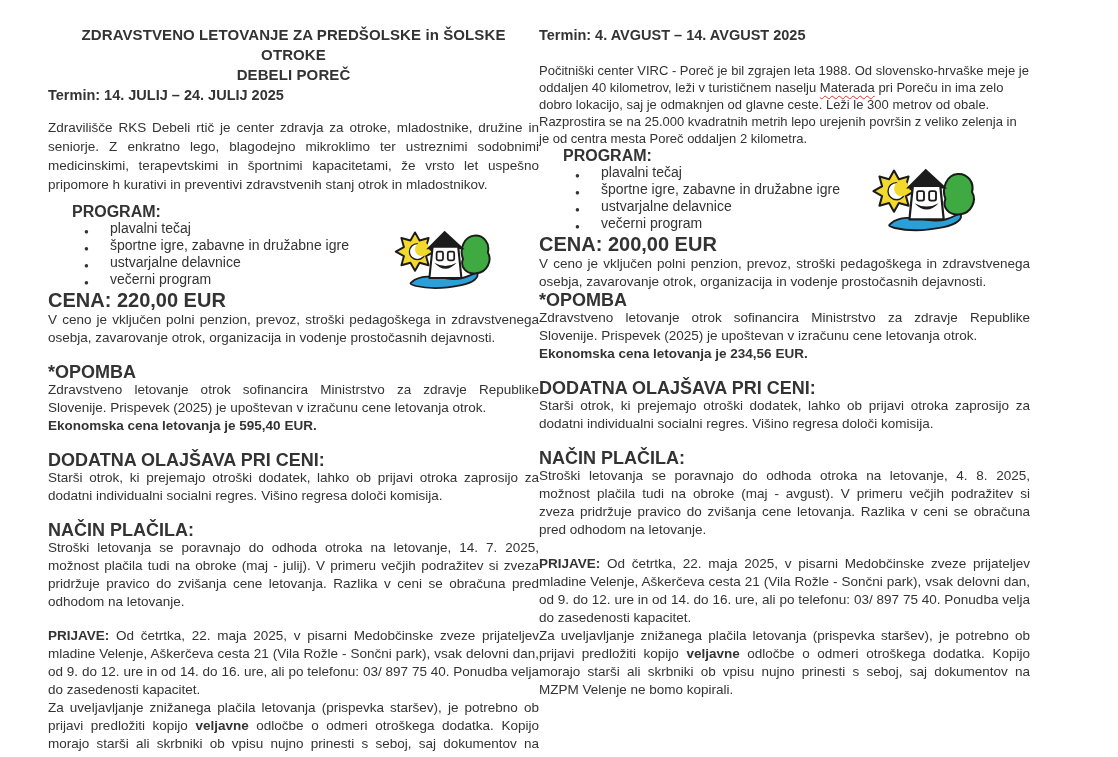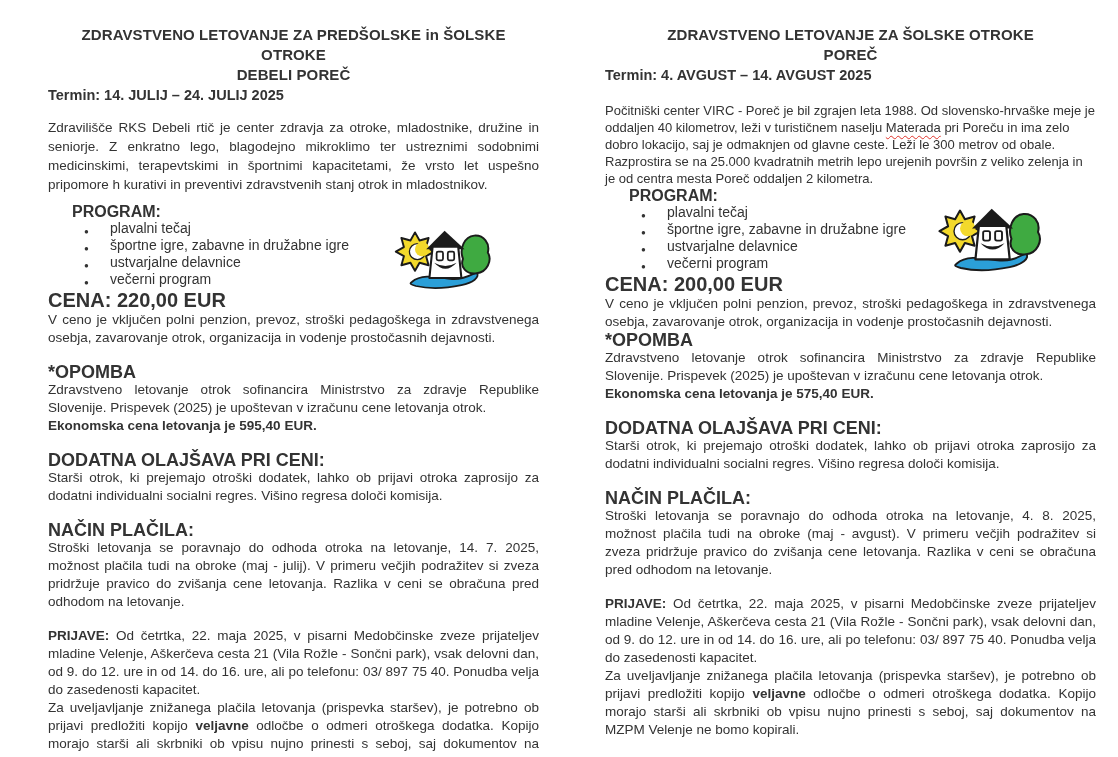--- a/index.html
+++ b/index.html
@@ -13,21 +13,20 @@
   }
   * { box-sizing: border-box; }
   html,body { margin:0; padding:0; background:#fff; }
   .page {
     width: 1118px; height: 757px; overflow: hidden;
     background: var(--page-bg);
     color: var(--text);
     font-family: "Liberation Sans", "DejaVu Sans", sans-serif;
     display: flex;
     padding: 25px 23px 0 48px;
-    gap: 66px;
   }
   .col { width: 491px; flex: 0 0 491px; }
 
   .doc-title {
     font-size: 15px; font-weight: 700; text-align: center;
     line-height: 20px; letter-spacing: 0.1px;
   }
   .termin { font-size: 14.5px; font-weight: 700; line-height: 20px; }
 
   p { margin: 0; font-size: 13.5px; line-height: 18px; }
@@ -128,24 +127,20 @@
     <p class="justify">Starši otrok, ki prejemajo otroški dodatek, lahko ob prijavi otroka zaprosijo za dodatni individualni socialni regres. Višino regresa določi komisija.</p>
 
     <div class="heading mt-gap">NAČIN PLAČILA:</div>
     <p class="justify">Stroški letovanja se poravnajo do odhoda otroka na letovanje, 14. 7. 2025, možnost plačila tudi na obroke (maj - julij). V primeru večjih podražitev si zveza pridržuje pravico do zvišanja cene letovanja. Razlika v ceni se obračuna pred odhodom na letovanje.</p>
 
     <p class="justify mt-gap"><b class="inline">PRIJAVE:</b><span> Od četrtka, 22. maja 2025, v pisarni Medobčinske zveze prijateljev mladine Velenje, Aškerčeva cesta 21 (Vila Rožle - Sončni park), vsak delovni dan, od 9. do 12. ure in od 14. do 16. ure, ali po telefonu: 03/ 897 75 40. Ponudba velja do zasedenosti kapacitet.</span></p>
     <p class="justify"><span>Za uveljavljanje znižanega plačila letovanja (prispevka staršev), je potrebno ob prijavi predložiti kopijo </span><b class="inline">veljavne</b><span> odločbe o odmeri otroškega dodatka. Kopijo morajo starši ali skrbniki ob vpisu nujno prinesti s seboj, saj dokumentov na MZPM Velenje ne bomo kopirali.</span></p>
   </div>
 
   <div class="col">
-    <div class="doc-title">
-      <span>ZDRAVSTVENO LETOVANJE ZA ŠOLSKE OTROKE</span><br>
-      <span>POREČ</span>
-    </div>
     <div class="termin">Termin: 4. AVGUST – 14. AVGUST 2025</div>
 
     <p class="intro-right"><span>Počitniški center VIRC - Poreč je bil zgrajen leta 1988. Od slovensko-hrvaške meje je oddaljen 40 kilometrov, leži v turističnem naselju </span><span class="sqg">Materada</span><span> pri Poreču in ima zelo dobro lokacijo, saj je odmaknjen od glavne ceste. Leži le 300 metrov od obale. Razprostira se na 25.000 kvadratnih metrih lepo urejenih površin z veliko zelenja in je od centra mesta Poreč oddaljen 2 kilometra.</span></p>
 
     <div class="program-label">PROGRAM:</div>
 
     <div class="program-row">
       <ul class="program">
         <li>plavalni tečaj</li>
         <li>športne igre, zabavne in družabne igre</li>
@@ -157,21 +152,21 @@
             <use href="#camp-logo"></use>
           </svg>
       </span>
     </div>
 
     <div class="cena">CENA: 200,00 EUR</div>
     <p class="justify">V ceno je vključen polni penzion, prevoz, stroški pedagoškega in zdravstvenega osebja, zavarovanje otrok, organizacija in vodenje prostočasnih dejavnosti.</p>
 
     <div class="heading">*OPOMBA</div>
     <p class="justify">Zdravstveno letovanje otrok sofinancira Ministrstvo za zdravje Republike Slovenije. Prispevek (2025) je upoštevan v izračunu cene letovanja otrok.</p>
-    <p class="bold-line">Ekonomska cena letovanja je 575,40 EUR.</p>
+    <p class="bold-line">Ekonomska cena letovanja je 234,56 EUR.</p>
 
     <div class="heading mt-gap">DODATNA OLAJŠAVA PRI CENI:</div>
     <p class="justify">Starši otrok, ki prejemajo otroški dodatek, lahko ob prijavi otroka zaprosijo za dodatni individualni socialni regres. Višino regresa določi komisija.</p>
 
     <div class="heading mt-gap">NAČIN PLAČILA:</div>
     <p class="justify">Stroški letovanja se poravnajo do odhoda otroka na letovanje, 4. 8. 2025, možnost plačila tudi na obroke (maj - avgust). V primeru večjih podražitev si zveza pridržuje pravico do zvišanja cene letovanja. Razlika v ceni se obračuna pred odhodom na letovanje.</p>
 
     <p class="justify mt-gap"><b class="inline">PRIJAVE:</b><span> Od četrtka, 22. maja 2025, v pisarni Medobčinske zveze prijateljev mladine Velenje, Aškerčeva cesta 21 (Vila Rožle - Sončni park), vsak delovni dan, od 9. do 12. ure in od 14. do 16. ure, ali po telefonu: 03/ 897 75 40. Ponudba velja do zasedenosti kapacitet.</span></p>
     <p class="justify"><span>Za uveljavljanje znižanega plačila letovanja (prispevka staršev), je potrebno ob prijavi predložiti kopijo </span><b class="inline">veljavne</b><span> odločbe o odmeri otroškega dodatka. Kopijo morajo starši ali skrbniki ob vpisu nujno prinesti s seboj, saj dokumentov na MZPM Velenje ne bomo kopirali.</span></p>
   </div>

